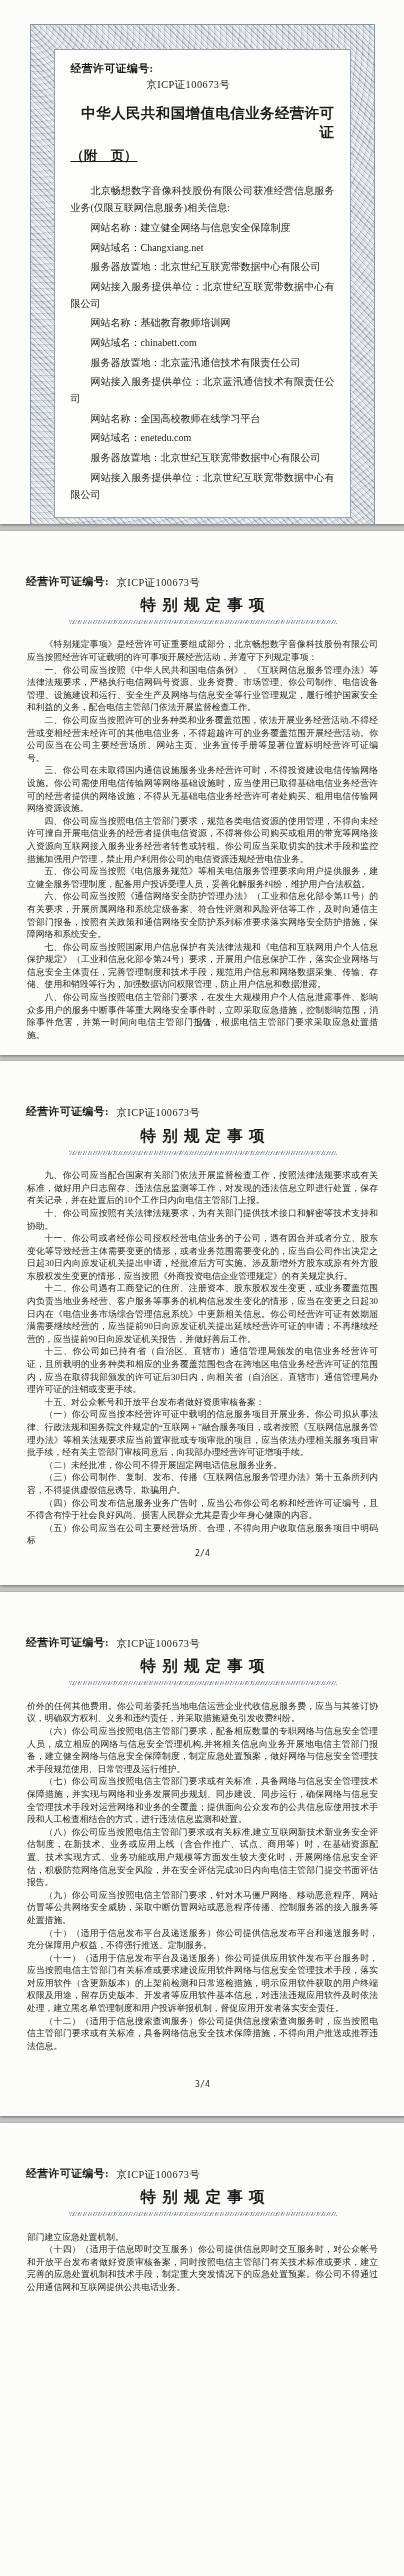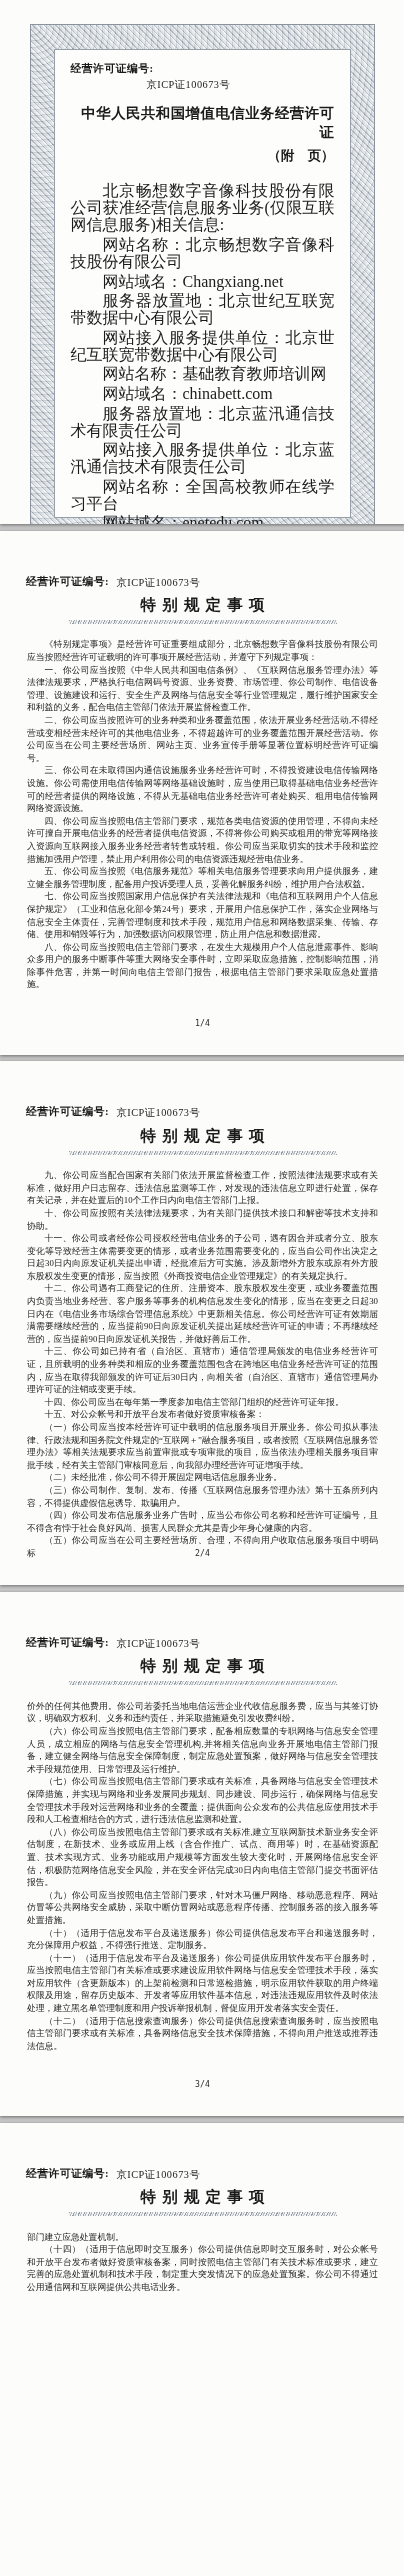--- a/index.html
+++ b/index.html
@@ -10,22 +10,22 @@
   
   .cert{margin:24px auto 0;width:345px;height:519px;box-sizing:border-box;padding:24px 23px;border:0.5px solid #8b949d;
         background-color:#c9cfd5;
         background-image:
           repeating-linear-gradient(45deg,rgba(255,255,255,.55) 0 1px,rgba(148,158,168,.5) 1px 2.1px,rgba(228,231,234,.6) 2.1px 4.1px),
           repeating-radial-gradient(circle at 3.1px 3.1px,#9fa8b1 0 1px,#ced4d9 1px 3.1px,#e4e7ea 3.1px 6.2px);}
   .cert-inner{background:#fdfdfb;height:100%;box-sizing:border-box;border:0.5px solid #97a0a9;padding:12.4px 15.5px 0 15.5px;}
   .cert-license-label{font-size:10.8px;font-weight:700;letter-spacing:0.5px;}
   .cert-license-value{font-size:10.3px;margin:2.1px 0 0 76px;letter-spacing:0.5px;}
   .cert-title{margin-top:11.3px;text-align:right;font-size:14.4px;font-weight:700;letter-spacing:0.5px;}
-  .cert-subtitle{margin-top:5.2px;text-align:right;font-size:13.4px;font-weight:700;}
-  .cert-body{margin-top:17.5px;font-size:16px;line-height:17px;}
+  .cert-subtitle{margin-top:5.2px;text-align:left;font-size:13.4px;font-weight:700;text-decoration:underline;}
+  .cert-body{margin-top:17.5px;font-size:10px;line-height:17px;}
   .cert-body p{margin:2.6px 0 0;text-indent:2em;text-align:justify;}
 
   
   .sp-header{padding-top:44px;}
   .sp-license{margin-left:26px;}
   .sp-license .lbl{font-size:10.8px;font-weight:700;letter-spacing:0.5px;}
   .sp-license .val{font-size:10.3px;margin-left:5.2px;position:relative;top:1px;letter-spacing:0.5px;}
   .sp-title{margin-top:6.2px;text-align:center;font-size:15.5px;font-weight:700;letter-spacing:6.2px;text-indent:6.2px;}
   .wavy{width:268px;height:4.1px;margin:4.1px auto 0;opacity:.85;
         background:repeating-linear-gradient(115deg,#848c94 0 1px,#e8eaec 1px 2.1px,#aab2ba 2.1px 3.1px,#f2f3f4 3.1px 4.6px);}
@@ -40,21 +40,21 @@
 
 <div class="page">
   <div class="cert">
     <div class="cert-inner">
       <div class="cert-license-label">经营许可证编号:</div>
       <div class="cert-license-value">京ICP证100673号</div>
       <div class="cert-title">中华人民共和国增值电信业务经营许可证</div>
       <div class="cert-subtitle">（附　页）</div>
       <div class="cert-body">
         <p>北京畅想数字音像科技股份有限公司获准经营信息服务业务(仅限互联网信息服务)相关信息:</p>
-        <p>网站名称：北京畅想数字音像科技股份有限公司</p>
+        <p>网站名称：建立健全网络与信息安全保障制度</p>
         <p>网站域名：Changxiang.net</p>
         <p>服务器放置地：北京世纪互联宽带数据中心有限公司</p>
         <p>网站接入服务提供单位：北京世纪互联宽带数据中心有限公司</p>
         <p>网站名称：基础教育教师培训网</p>
         <p>网站域名：chinabett.com</p>
         <p>服务器放置地：北京蓝汛通信技术有限责任公司</p>
         <p>网站接入服务提供单位：北京蓝汛通信技术有限责任公司</p>
         <p>网站名称：全国高校教师在线学习平台</p>
         <p>网站域名：enetedu.com</p>
         <p>服务器放置地：北京世纪互联宽带数据中心有限公司</p>
@@ -73,20 +73,21 @@
     <div class="sp-title">特别规定事项</div>
     <div class="wavy"></div>
   </div>
   <div class="sp-body">
     <p>《特别规定事项》是经营许可证重要组成部分，北京畅想数字音像科技股份有限公司应当按照经营许可证载明的许可事项开展经营活动，并遵守下列规定事项：</p>
     <p>一、你公司应当按照《中华人民共和国电信条例》、《互联网信息服务管理办法》等法律法规要求，严格执行电信网码号资源、业务资费、市场管理、你公司制作、电信设备管理、设施建设和运行、安全生产及网络与信息安全等行业管理规定，履行维护国家安全和利益的义务，配合电信主管部门依法开展监督检查工作。</p>
     <p>二、你公司应当按照许可的业务种类和业务覆盖范围，依法开展业务经营活动,不得经营或变相经营未经许可的其他电信业务，不得超越许可的业务覆盖范围开展经营活动。你公司应当在公司主要经营场所、网站主页、业务宣传手册等显著位置标明经营许可证编号。</p>
     <p>三、你公司在未取得国内通信设施服务业务经营许可时，不得投资建设电信传输网络设施。你公司需使用电信传输网等网络基础设施时，应当使用已取得基础电信业务经营许可的经营者提供的网络设施，不得从无基础电信业务经营许可者处购买、租用电信传输网网络资源设施。</p>
     <p>四、你公司应当按照电信主管部门要求，规范各类电信资源的使用管理，不得向未经许可擅自开展电信业务的经营者提供电信资源，不得将你公司购买或租用的带宽等网络接入资源向互联网接入服务业务经营者转售或转租。你公司应当采取切实的技术手段和监控措施加强用户管理，禁止用户利用你公司的电信资源违规经营电信业务。</p>
     <p>五、你公司应当按照《电信服务规范》等相关电信服务管理要求向用户提供服务，建立健全服务管理制度，配备用户投诉受理人员，妥善化解服务纠纷，维护用户合法权益。</p>
+    <p>六、你公司应当按照《通信网络安全防护管理办法》（工业和信息化部令第11号）的有关要求，开展所属网络和系统定级备案、符合性评测和风险评估等工作，及时向通信主管部门报备，按照有关政策和通信网络安全防护系列标准要求落实网络安全防护措施，保障网络和系统安全。</p>
     <p>七、你公司应当按照国家用户信息保护有关法律法规和《电信和互联网用户个人信息保护规定》（工业和信息化部令第24号）要求，开展用户信息保护工作，落实企业网络与信息安全主体责任，完善管理制度和技术手段，规范用户信息和网络数据采集、传输、存储、使用和销毁等行为，加强数据访问权限管理，防止用户信息和数据泄露。</p>
     <p>八、你公司应当按照电信主管部门要求，在发生大规模用户个人信息泄露事件、影响众多用户的服务中断事件等重大网络安全事件时，立即采取应急措施，控制影响范围，消除事件危害，并第一时间向电信主管部门报告，根据电信主管部门要求采取应急处置措施。</p>
   </div>
   <div class="pageno">1/4</div>
 </div>
 
 <div class="page">
   <div class="sp-header">
     <div class="sp-license">
       <span class="lbl">经营许可证编号:</span>
@@ -94,21 +95,20 @@
     </div>
     <div class="sp-title">特别规定事项</div>
     <div class="wavy"></div>
   </div>
   <div class="sp-body">
     <p>九、你公司应当配合国家有关部门依法开展监督检查工作，按照法律法规要求或有关标准，做好用户日志留存、违法信息监测等工作，对发现的违法信息立即进行处置，保存有关记录，并在处置后的10个工作日内向电信主管部门上报。</p>
     <p>十、你公司应按照有关法律法规要求，为有关部门提供技术接口和解密等技术支持和协助。</p>
     <p>十一、你公司或者经你公司授权经营电信业务的子公司，遇有因合并或者分立、股东变化等导致经营主体需要变更的情形，或者业务范围需要变化的，应当自公司作出决定之日起30日内向原发证机关提出申请，经批准后方可实施。涉及新增外方股东或原有外方股东股权发生变更的情形，应当按照《外商投资电信企业管理规定》的有关规定执行。</p>
     <p>十二、你公司遇有工商登记的住所、注册资本、股东股权发生变更，或业务覆盖范围内负责当地业务经营、客户服务等事务的机构信息发生变化的情形，应当在变更之日起30日内在《电信业务市场综合管理信息系统》中更新相关信息。你公司经营许可证有效期届满需要继续经营的，应当提前90日向原发证机关提出延续经营许可证的申请；不再继续经营的，应当提前90日向原发证机关报告，并做好善后工作。</p>
     <p>十三、你公司如已持有省（自治区、直辖市）通信管理局颁发的电信业务经营许可证，且所载明的业务种类和相应的业务覆盖范围包含在跨地区电信业务经营许可证的范围内，应当在取得我部颁发的许可证后30日内，向相关省（自治区、直辖市）通信管理局办理许可证的注销或变更手续。</p>
-    <p>十四、你公司应当在每年第一季度参加电信主管部门组织的经营许可证年报。</p>
     <p>十五、对公众帐号和开放平台发布者做好资质审核备案：</p>
     <p>（一）你公司应当按本经营许可证中载明的信息服务项目开展业务。你公司拟从事法律、行政法规和国务院文件规定的“互联网＋”融合服务项目，或者按照《互联网信息服务管理办法》等相关法规要求应当前置审批或专项审批的项目，应当依法办理相关服务项目审批手续，经有关主管部门审核同意后，向我部办理经营许可证增项手续。</p>
     <p>（二）未经批准，你公司不得开展固定网电话信息服务业务。</p>
     <p>（三）你公司制作、复制、发布、传播《互联网信息服务管理办法》第十五条所列内容，不得提供虚假信息诱导、欺骗用户。</p>
     <p>（四）你公司发布信息服务业务广告时，应当公布你公司名称和经营许可证编号，且不得含有悖于社会良好风尚、损害人民群众尤其是青少年身心健康的内容。</p>
     <p>（五）你公司应当在公司主要经营场所、合理，不得向用户收取信息服务项目中明码标</p>
   </div>
   <div class="pageno">2/4</div>
 </div>
 

